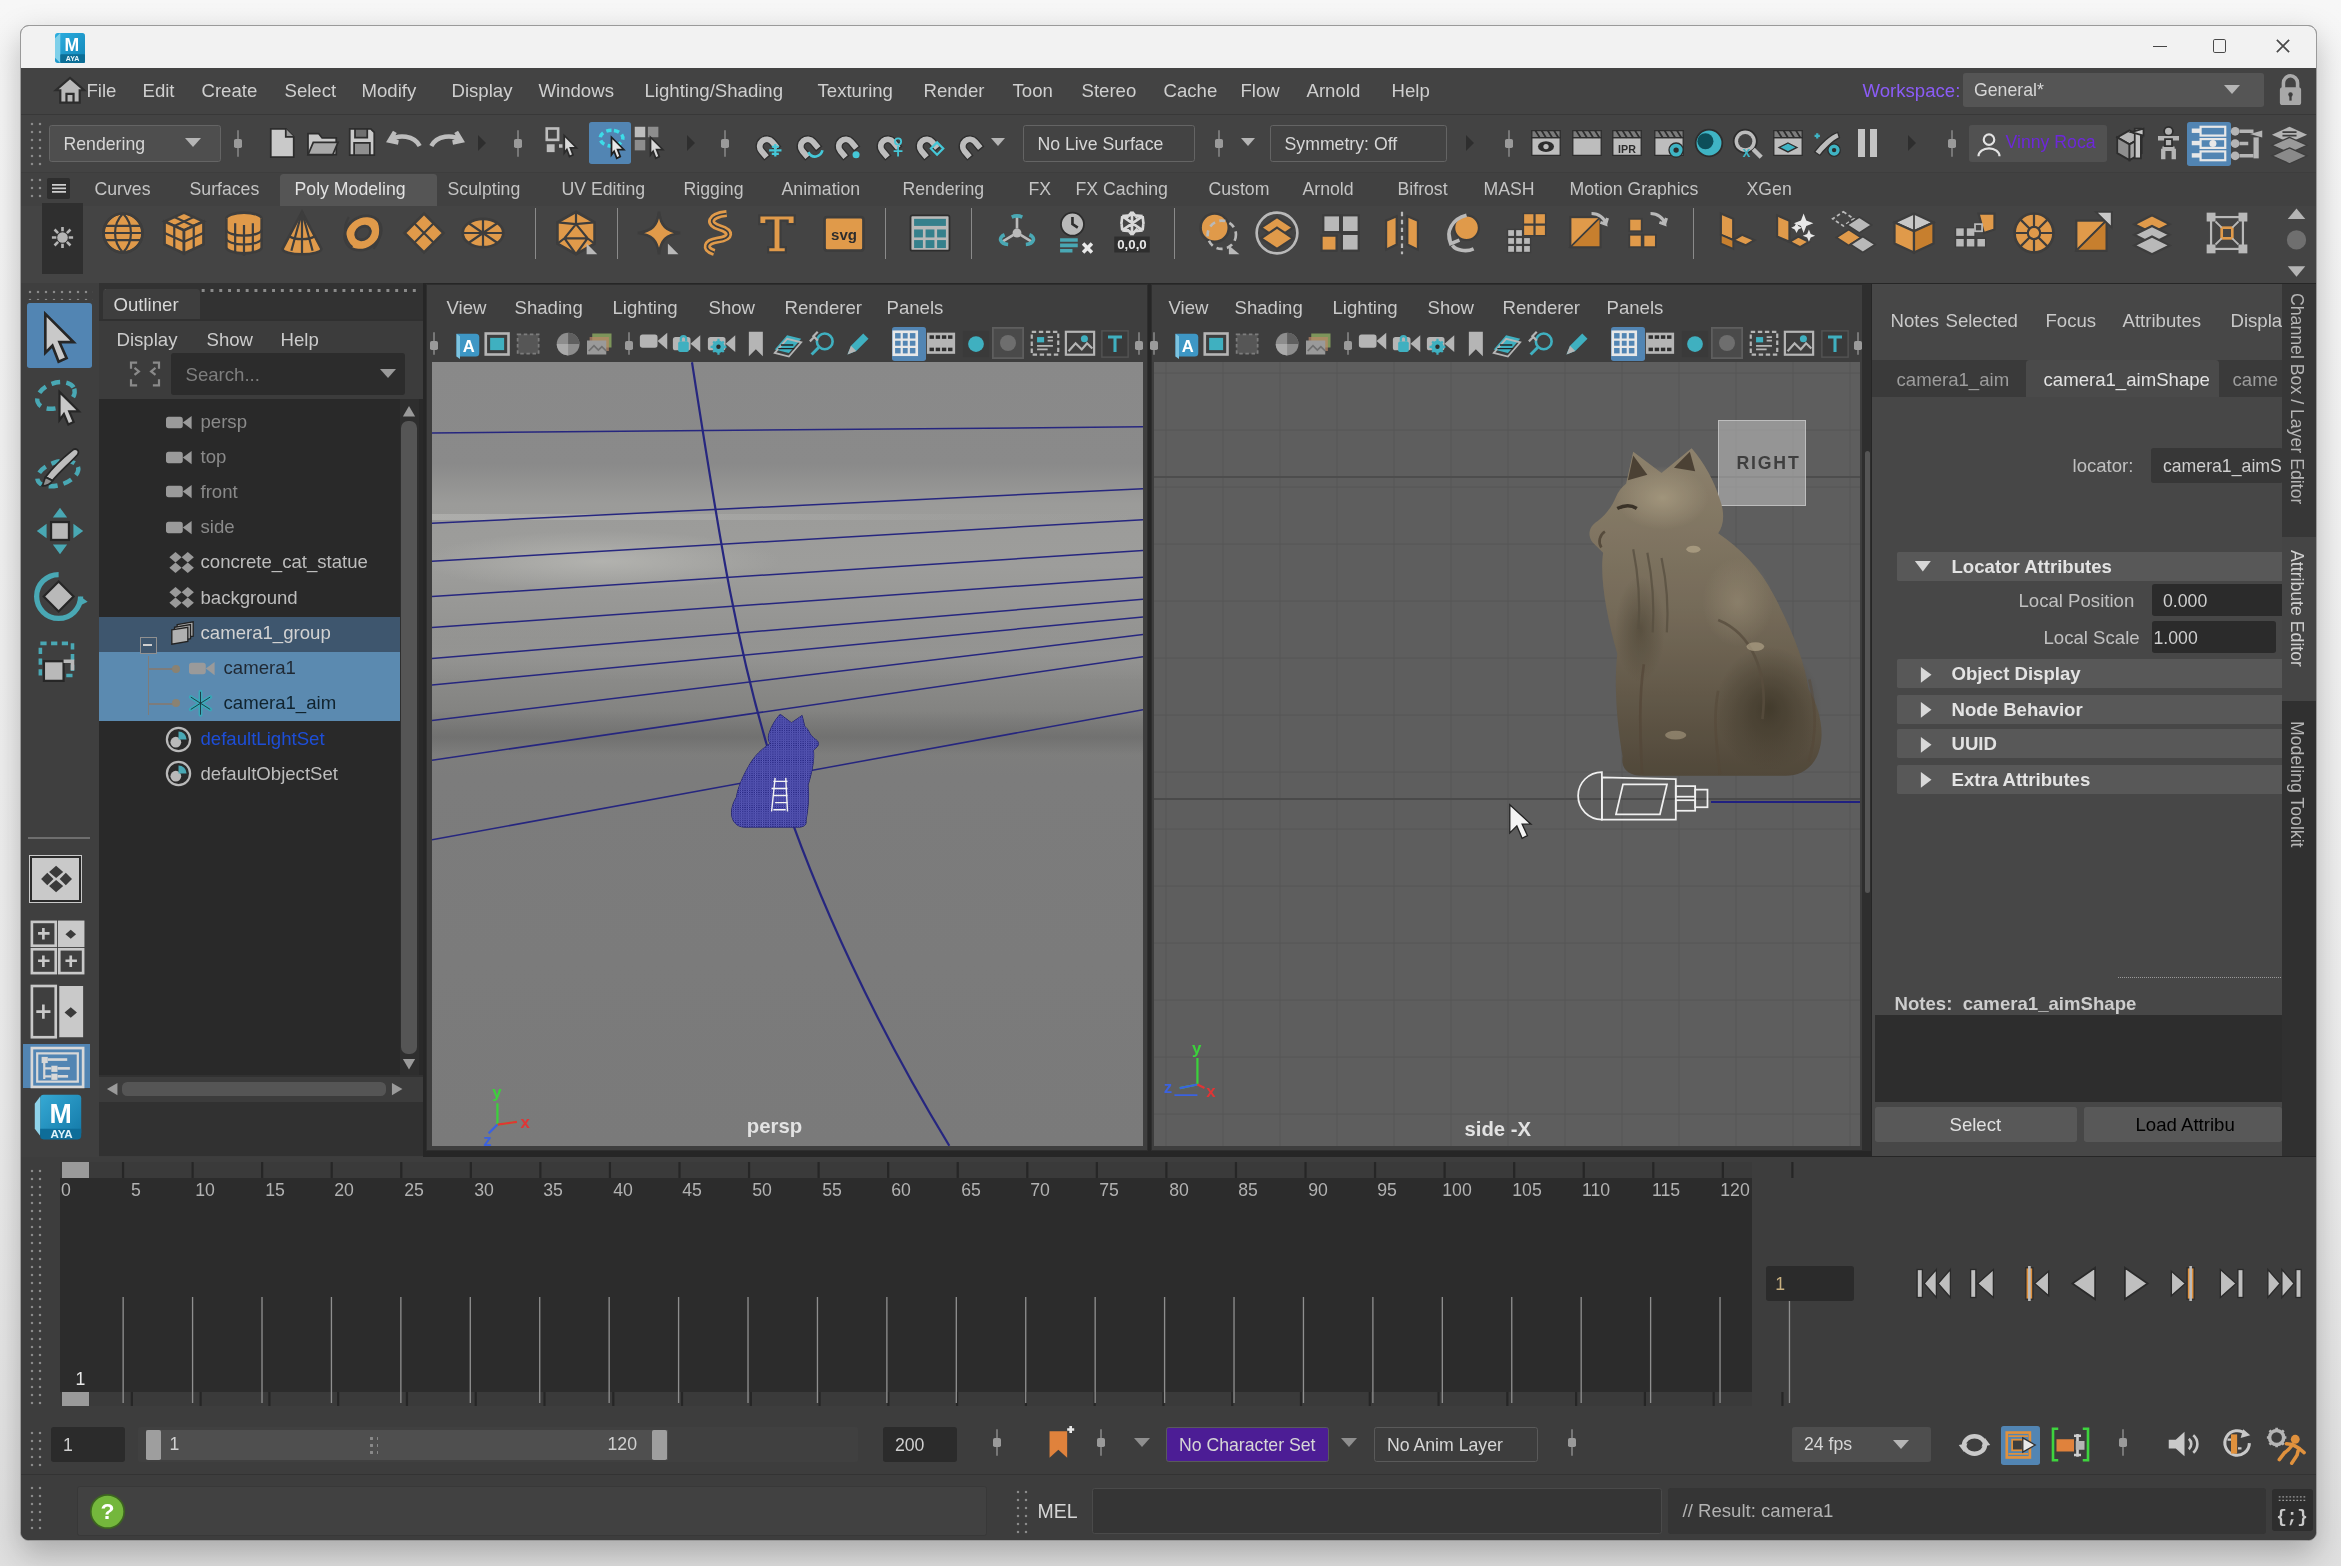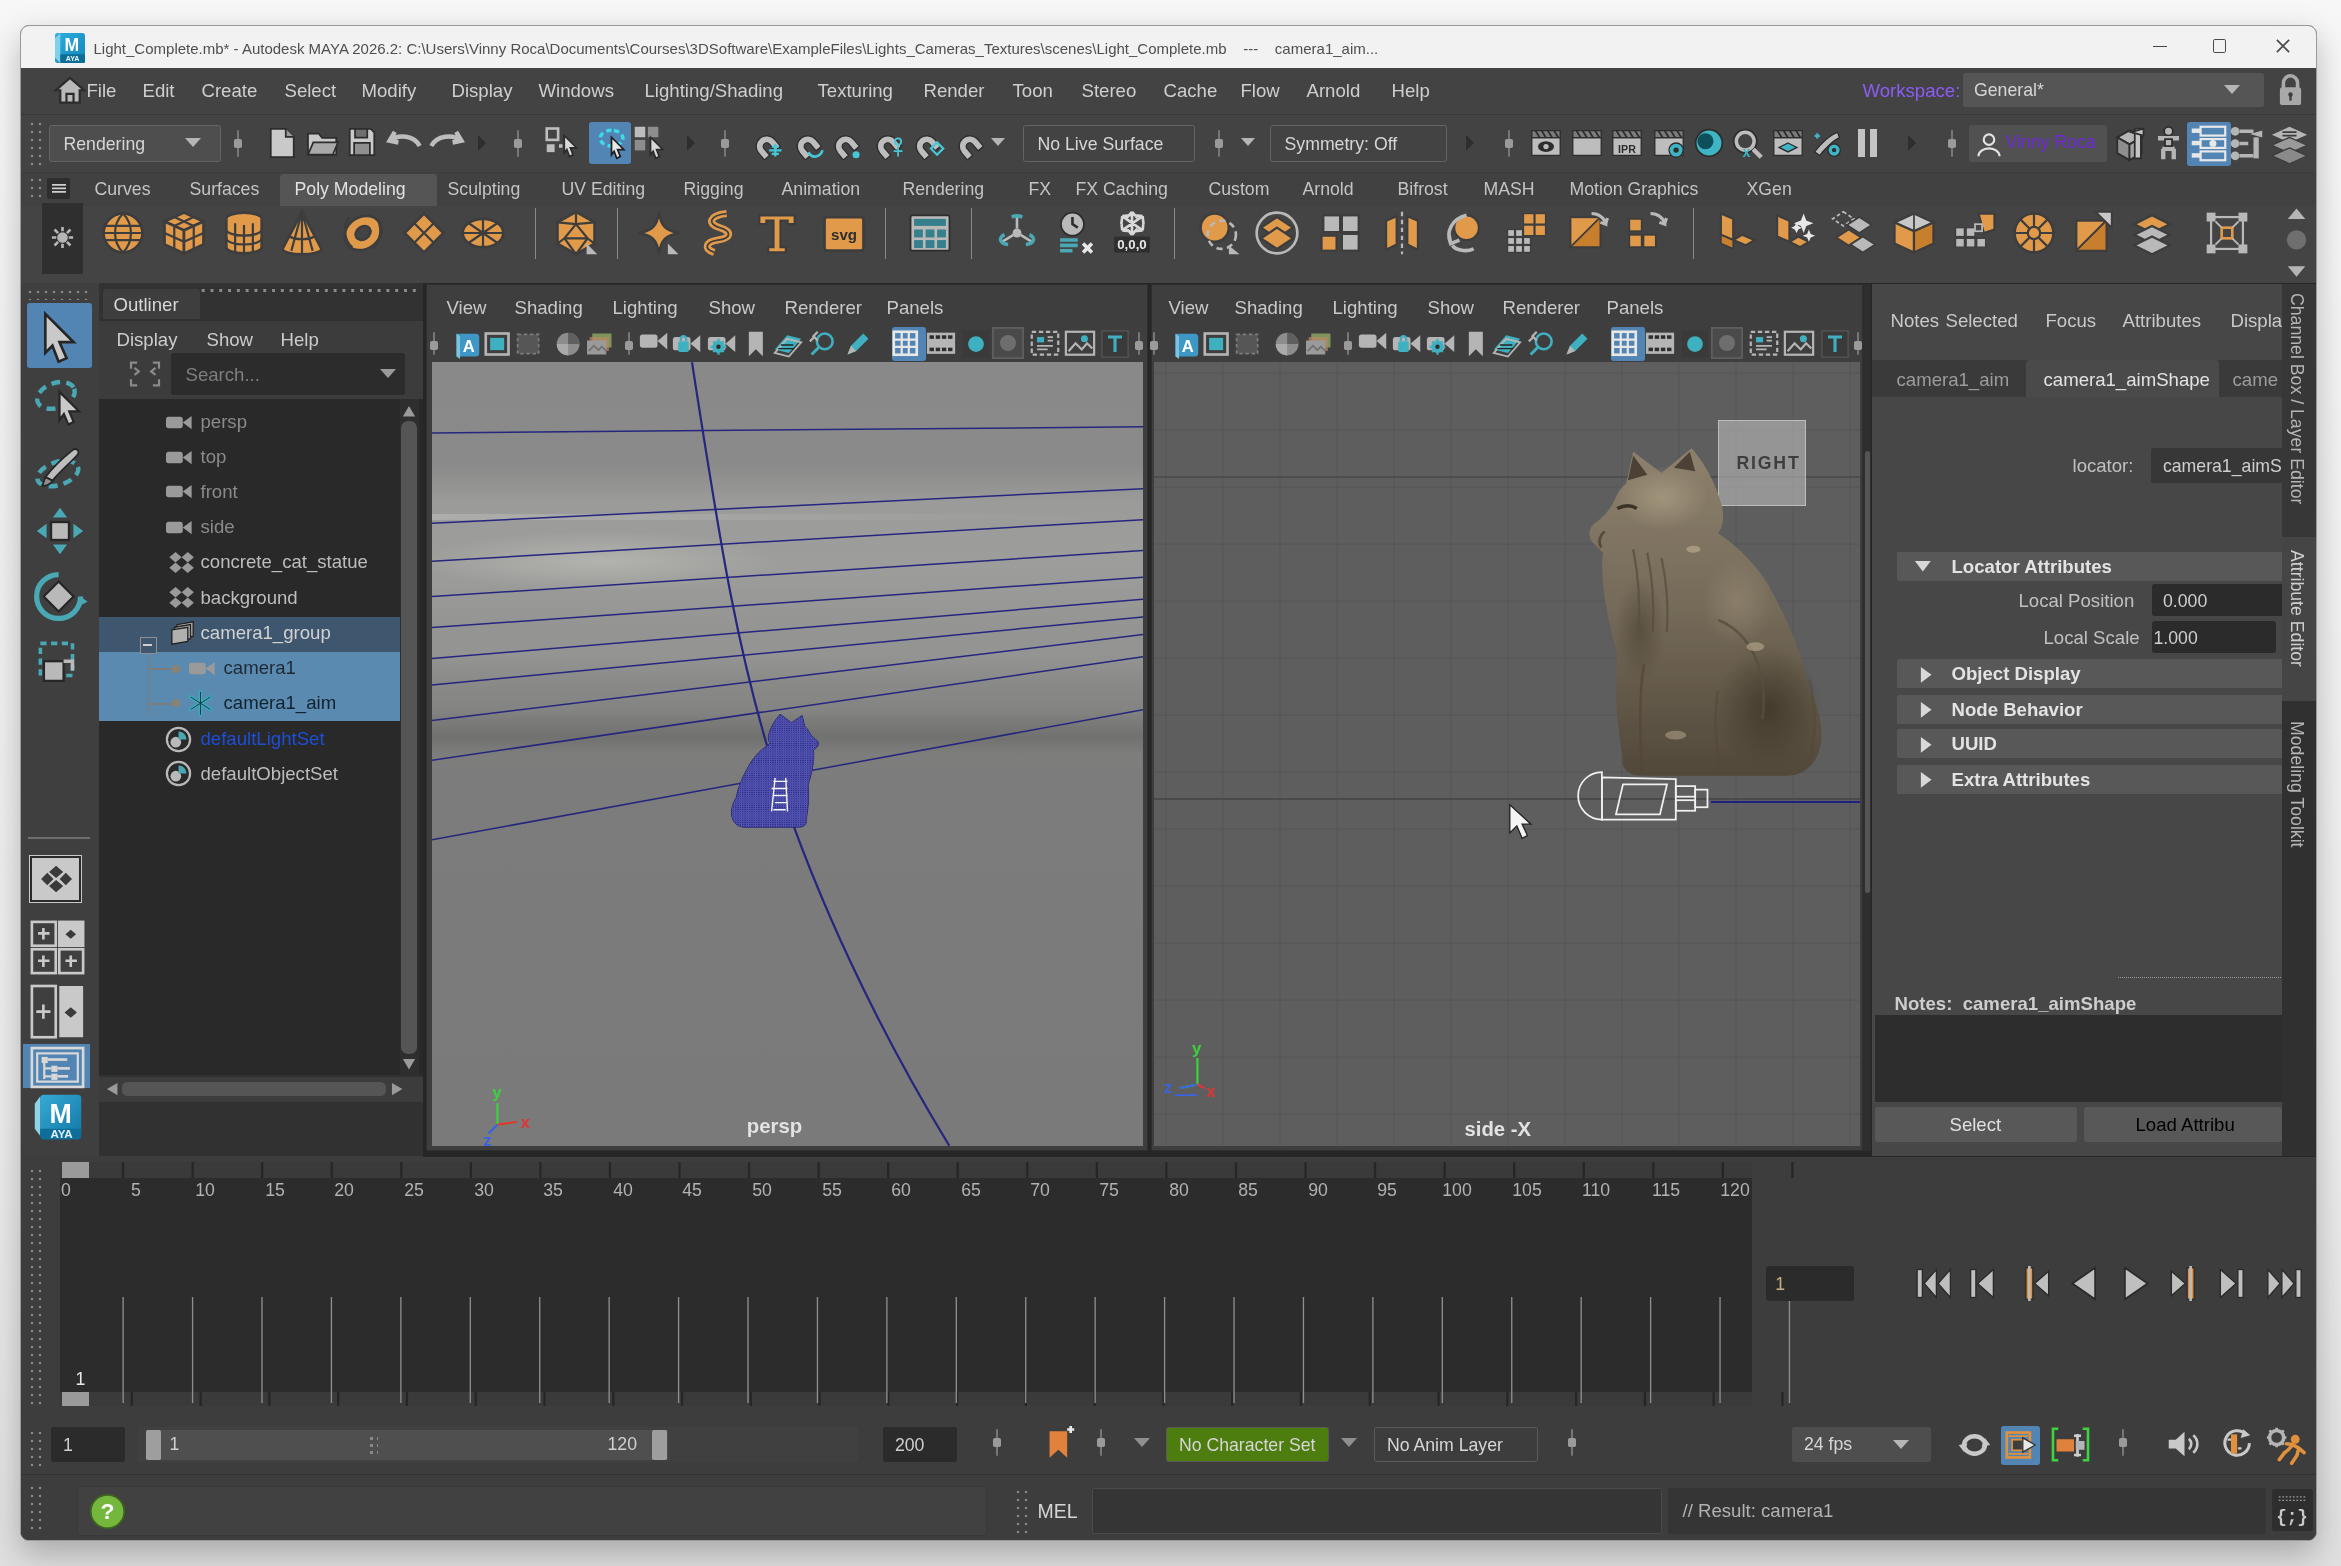--- a/index.html
+++ b/index.html
@@ -28,21 +28,20 @@
 .vsep{position:absolute;width:2.7px;height:26.5px;background:#777;border-radius:1.8px}
 .vsep:after{content:"";position:absolute;left:-2.7px;top:8.8px;width:8px;height:9.7px;background:#9a9a9a;border-radius:1.8px}
 .chev{position:absolute;width:0;height:0;border-top:8px solid transparent;border-bottom:8px solid transparent;border-left:8px solid #2e2e2e}
 .dots{position:absolute;background-image:radial-gradient(#8a8a8a 1.4px,transparent 1.6px);background-size:8px 8px}
 .hdrbar{position:absolute;left:1876px;height:29px;width:400px;background:#585858;border-radius:1.8px;color:#e3e3e3;font-weight:bold;font-size:18.6px}
 .menu-item{position:absolute;color:#cfcfcf;font-size:18.6px;white-space:nowrap}
 svg{position:absolute;overflow:visible}
 </style></head><body>
 <div id="win">
   <div id="title">
-      <div class="txt">Light_Complete.mb* - Autodesk MAYA 2026.2: C:\Users\Vinny Roca\Documents\Courses\3DSoftware\ExampleFiles\Lights_Cameras_Textures\scenes\Light_Complete.mb&nbsp;&nbsp;&nbsp;&nbsp;---&nbsp;&nbsp;&nbsp;&nbsp;camera1_aim...</div>
 
   <svg style="left:34px;top:7px" width="30" height="30" viewBox="0 0 34 34">
         <defs>
           <linearGradient id="mlg" x1="0" y1="0" x2="1" y2="1">
             <stop offset="0" stop-color="#2daee0"></stop>
             <stop offset="1" stop-color="#1286b7"></stop>
           </linearGradient>
         </defs>
         <rect x="0" y="0" width="34" height="34" rx="3" fill="url(#mlg)"></rect>
         <polygon points="0,6 6,0 6,34 0,28" fill="#7fd0ea"></polygon>
@@ -1288,21 +1287,21 @@
       <div class="fld" style="left:862px;top:1401px;width:74px;height:35px">
         <span style="position:absolute;left:12.4px;top:8px">200</span>
       </div>
       <div class="vsep" style="left:975px;top:1403px"></div>
       <svg style="left:1025px;top:1400px" width="30" height="37" viewBox="0 0 34 42">
         <path d="M4 6 h20 v30 l-10 -9 l-10 9 Z" fill="#e0823c"></path>
         <path d="M24 4 h8 M28 0 v8" stroke="#e8e8e8" stroke-width="3"></path>
       </svg>
       <div class="vsep" style="left:1079px;top:1403px"></div>
       <div class="caret" style="left:1113px;top:1412px;border-top-color:#8f8f8f"></div>
-      <div class="combo" style="left:1145px;top:1401px;width:163px;height:35px;background:#4d7c0f;border-color:#5a5a5a">
+      <div class="combo" style="left:1145px;top:1401px;width:163px;height:35px;background:#4c1d95;border-color:#5a5a5a">
         <span style="position:absolute;left:12.4px;top:7px">No Character Set</span>
       </div>
       <div class="caret" style="left:1320px;top:1412px;border-top-color:#8f8f8f"></div>
       <div class="combo" style="left:1353px;top:1401px;width:164px;height:35px;background:#3d3d3d;border-color:#5a5a5a">
         <span style="position:absolute;left:12.4px;top:7px">No Anim Layer</span>
       </div>
       <div class="vsep" style="left:1550px;top:1403px"></div>
       <div class="combo" style="left:1771px;top:1401px;width:139px;height:35px;background:#4e4e4e;border:none">
         <span style="position:absolute;left:12.4px;top:7px">24 fps</span>
       </div>

